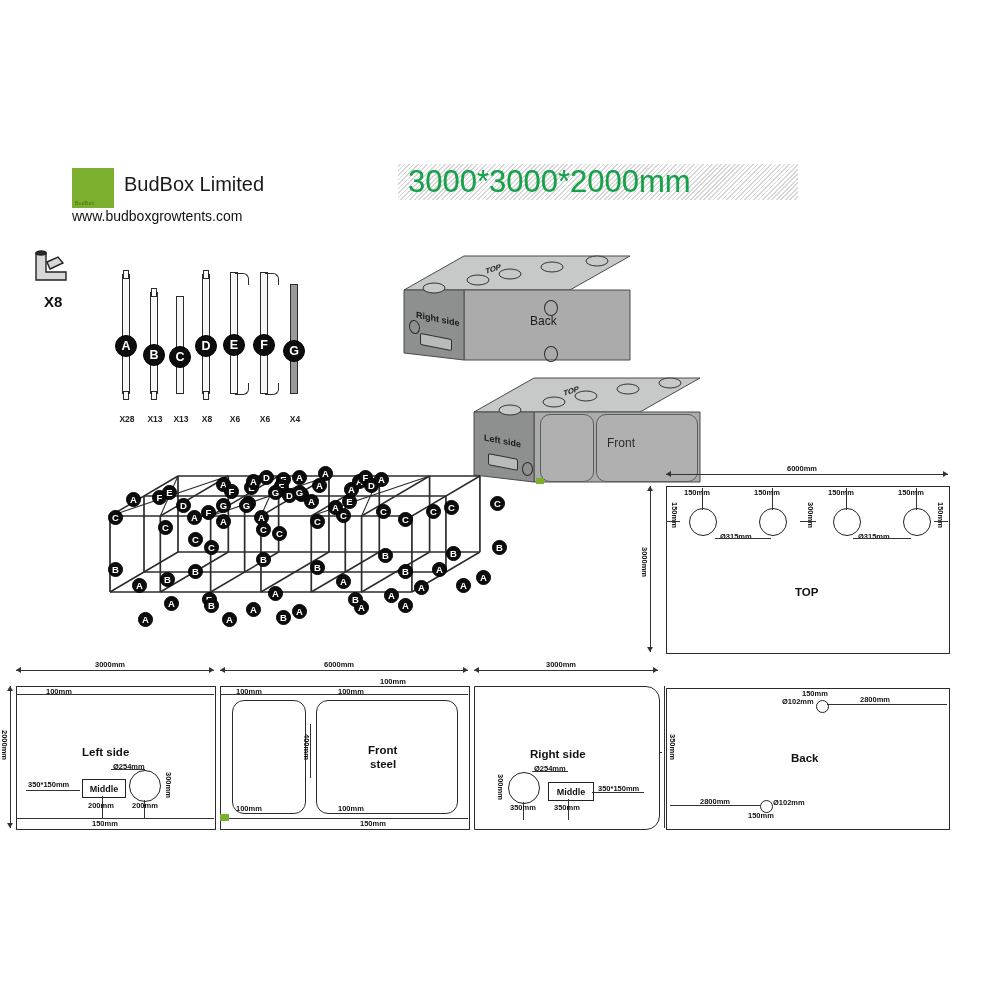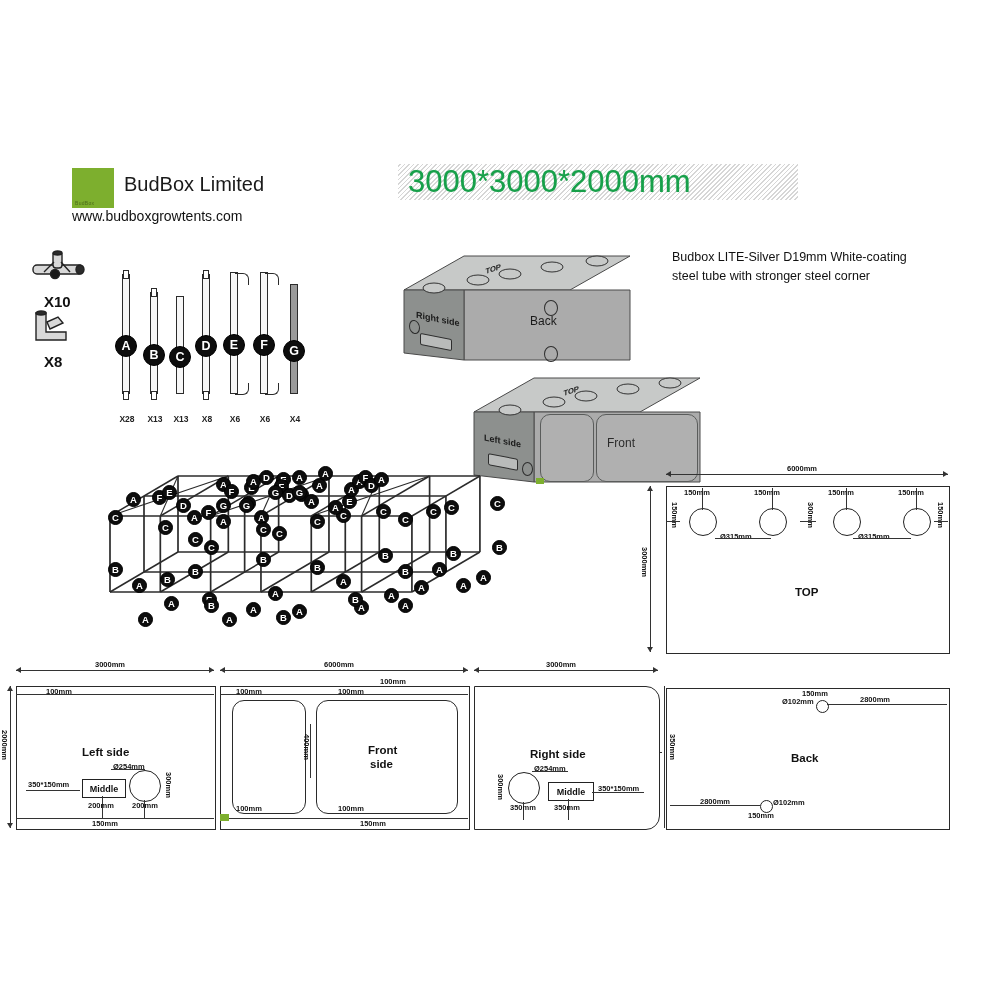--- a/index.html
+++ b/index.html
@@ -128,39 +128,22 @@
       <span class="logo-word">BudBox</span>
     </div>
     <div id="brand-name">BudBox Limited</div>
     <div id="brand-url">www.budboxgrowtents.com</div>
   </div>
 
   <div class="abs" id="title-banner">
     <span id="title-text">3000*3000*2000mm</span>
   </div>
 
-  <div class="abs" id="spec-note">
-    <div>Budbox LITE-Silver D19mm White-coating</div>
-    <div>steel tube with stronger steel corner</div>
-  </div>
 
   <div class="abs" id="parts-col">
-      <div class="part">
-        <div class="glyph"><svg width="56" height="34" viewBox="0 0 56 34">
-      <g stroke="#222" stroke-width="1.4" fill="#d8d8d8">
-        <rect x="3" y="15" width="50" height="9" rx="4"></rect>
-        <rect x="23" y="2" width="9" height="16" rx="3"></rect>
-        <path d="M14 22 L24 12 M40 22 L31 12" fill="none"></path>
-        <ellipse cx="50" cy="19.5" rx="4" ry="4.5" fill="#2b2b2b"></ellipse>
-        <ellipse cx="27.5" cy="3" rx="4.5" ry="2" fill="#2b2b2b"></ellipse>
-        <circle cx="25" cy="24" r="4.5" fill="#1a1a1a"></circle>
-      </g>
-          </svg></div>
-        <div class="qty">X10</div>
-      </div>
       <div class="part">
         <div class="glyph"><svg width="40" height="34" viewBox="0 0 40 34">
       <g stroke="#222" stroke-width="1.4" fill="#d8d8d8">
         <path d="M6 3 L16 3 L16 22 L36 22 L36 30 L6 30 Z"></path>
         <path d="M17 12 L28 7 L33 13 L20 19 Z"></path>
         <ellipse cx="11" cy="3" rx="5" ry="2" fill="#2b2b2b"></ellipse>
       </g>
           </svg></div>
         <div class="qty">X8</div>
       </div>
@@ -356,21 +339,21 @@
       <div class="dimline h" style="left:16px;top:818px;width:198px;"></div>
       <div class="dim-text" style="left:92px;top:819px;">150mm</div>
       <div class="panel" style="left:220px;top:686px;width:248px;height:142px;"></div>
       <div class="dimline h" style="left:220px;top:670px;width:248px;"></div>
       <div class="arrowL" style="left:220px;top:667px;"></div>
       <div class="arrowR" style="left:463px;top:667px;"></div>
       <div class="dim-text" style="left:324px;top:660px;">6000mm</div>
       <div class="door-cut" style="left:232px;top:700px;width:72px;height:112px;border-radius:12px;"></div>
       <div class="door-cut" style="left:316px;top:700px;width:140px;height:112px;border-radius:12px;"></div>
       <div class="panel-title" style="left:368px;top:744px;">Front</div>
-      <div class="panel-title" style="left:370px;top:758px;">side</div>
+      <div class="panel-title" style="left:370px;top:758px;">steel</div>
       <div class="dimline h" style="left:220px;top:694px;width:248px;"></div>
       <div class="dim-text" style="left:236px;top:687px;">100mm</div>
       <div class="dim-text" style="left:338px;top:687px;">100mm</div>
       <div class="dim-text" style="left:380px;top:677px;">100mm</div>
       <div class="dim-text" style="left:236px;top:804px;">100mm</div>
       <div class="dim-text" style="left:338px;top:804px;">100mm</div>
       <div class="dimline v" style="left:310px;top:724px;height:54px;"></div>
       <div class="dim-text v" style="left:302px;top:734px;">400mm</div>
       <div class="dimline h" style="left:220px;top:818px;width:248px;"></div>
       <div class="dim-text" style="left:360px;top:819px;">150mm</div>

